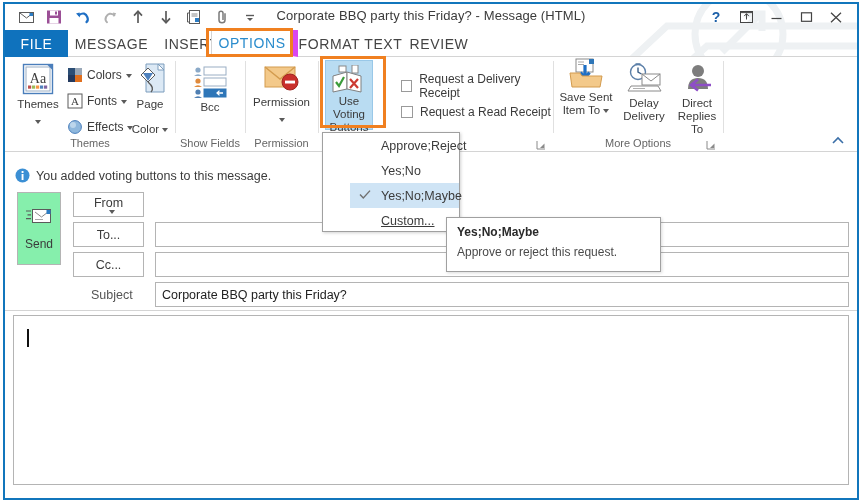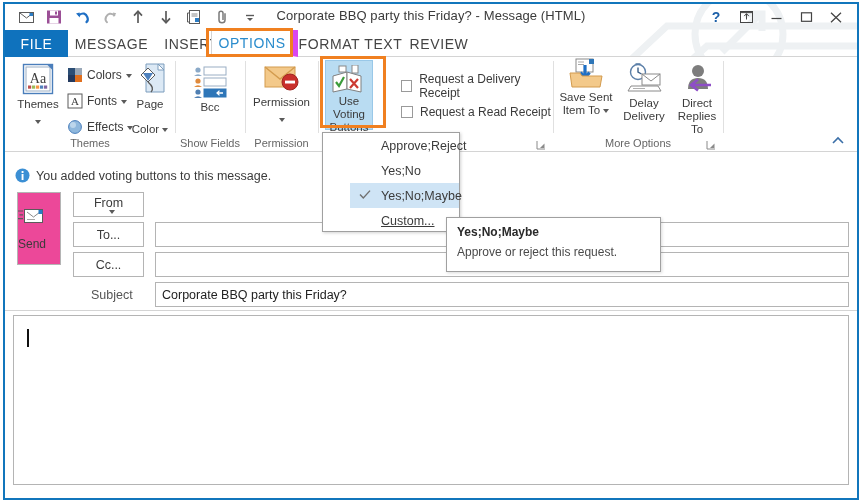--- a/index.html
+++ b/index.html
@@ -220,23 +220,23 @@
   
   .compose {
     position: absolute;
     left: 0; top: 175px; width: 100%; height: 133px;
   }
   .send-btn {
     position: absolute;
     left: 12px; top: 13px;
     width: 44px; height: 73px;
     border: 1px solid #b4b4b4;
-    background: #ec4899;
+    background: #86efac;
     display: flex; flex-direction: column;
-    align-items: flex-start; justify-content: center;
+    align-items: center; justify-content: center;
     box-sizing: border-box;
   }
   .send-btn .slabel { font-size: 12px; color: #3b3b3b; margin-top: 7px; }
 
   .fieldbtn {
     position: absolute;
     border: 1px solid #b4b4b4;
     background: #ffffff;
     box-sizing: border-box;
     display: flex; align-items: center; justify-content: center;

